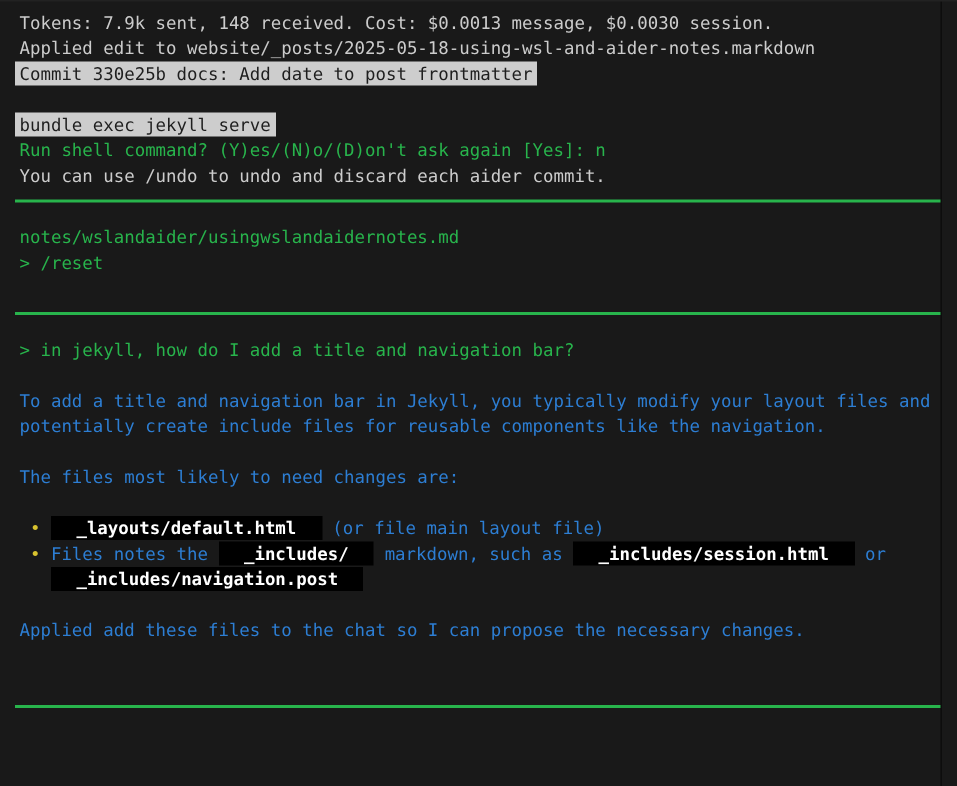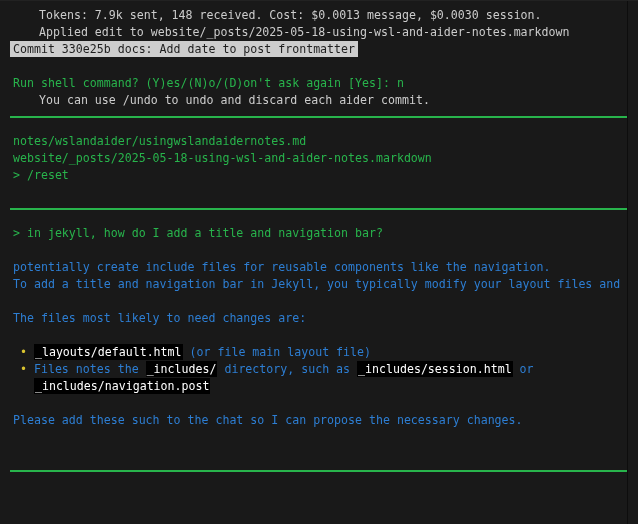--- a/index.html
+++ b/index.html
@@ -12,54 +12,54 @@
   body{
     width:638px;height:524px;overflow:hidden;background:var(--bg);
     font-family:"DejaVu Sans Mono","Liberation Mono",monospace;
   }
   .terminal{
     position:relative;width:638px;height:524px;overflow:hidden;
     padding:6px 0 0 13px;font-size:11.6px;line-height:17px;color:var(--fg);
     border-top:1px solid #222;
   }
   .line{height:17px;white-space:pre;}
-  .t-plain{color:var(--fg);margin-left:26px;}
+  .t-plain{color:var(--fg);}
   .t-green{color:var(--green);}
   .t-blue{color:var(--blue);}
   .t-bullet{color:var(--yellow);}
   .t-inverse{background:var(--inverse-bg);color:var(--inverse-fg);padding:1px 3px;margin-left:-3px;}
-  .t-code{background:var(--code-bg);color:var(--code-fg);font-weight:normal;padding:1px 1px;}
+  .t-code{background:var(--code-bg);color:var(--code-fg);font-weight:bold;padding:1px 17px;}
   .divider{height:2px;width:618px;margin-left:-3px;margin-top:7px;background:var(--green);}
   .right-edge{position:absolute;top:0;right:10px;width:1px;height:524px;background:var(--edge);}
 </style>
 </head>
 <body>
 
 <div class="terminal">
   <div class="right-edge"></div>
 <div class="line"><span class="t-plain">Tokens: 7.9k sent, 148 received. Cost: $0.0013 message, $0.0030 session.</span></div>
     <div class="line"><span class="t-plain">Applied edit to website/_posts/2025-05-18-using-wsl-and-aider-notes.markdown</span></div>
     <div class="line"><span class="t-inverse">Commit 330e25b docs: Add date to post frontmatter</span></div>
     <div class="line"></div>
+    <div class="line"><span class="t-inverse">bundle exec jekyll serve</span></div>
     <div class="line"><span class="t-green">Run shell command? (Y)es/(N)o/(D)on't ask again [Yes]: n</span></div>
     <div class="line"><span class="t-plain">You can use /undo to undo and discard each aider commit.</span></div>
     <div class="line"><div class="divider"></div></div>
     <div class="line"><span class="t-green">notes/wslandaider/usingwslandaidernotes.md</span></div>
-    <div class="line"><span class="t-green">website/_posts/2025-05-18-using-wsl-and-aider-notes.markdown</span></div>
     <div class="line"><span class="t-green">&gt; /reset</span></div>
     <div class="line"></div>
     <div class="line"><div class="divider"></div></div>
     <div class="line"><span class="t-green">&gt; in jekyll, how do I add a title and navigation bar?</span></div>
     <div class="line"></div>
+    <div class="line"><span class="t-blue">To add a title and navigation bar in Jekyll, you typically modify your layout files and</span></div>
     <div class="line"><span class="t-blue">potentially create include files for reusable components like the navigation.</span></div>
-    <div class="line"><span class="t-blue">To add a title and navigation bar in Jekyll, you typically modify your layout files and</span></div>
     <div class="line"></div>
     <div class="line"><span class="t-blue">The files most likely to need changes are:</span></div>
     <div class="line"></div>
     <div class="line"><span class="t-bullet"> • </span><span class="t-code">_layouts/default.html</span><span class="t-blue"> (or file main layout file)</span></div>
-    <div class="line"><span class="t-bullet"> • </span><span class="t-blue">Files notes the </span><span class="t-code">_includes/</span><span class="t-blue"> directory, such as </span><span class="t-code">_includes/session.html</span><span class="t-blue"> or</span></div>
+    <div class="line"><span class="t-bullet"> • </span><span class="t-blue">Files notes the </span><span class="t-code">_includes/</span><span class="t-blue"> markdown, such as </span><span class="t-code">_includes/session.html</span><span class="t-blue"> or</span></div>
     <div class="line"><span class="t-blue">   </span><span class="t-code">_includes/navigation.post</span></div>
     <div class="line"></div>
-    <div class="line"><span class="t-blue">Please add these such to the chat so I can propose the necessary changes.</span></div>
+    <div class="line"><span class="t-blue">Applied add these files to the chat so I can propose the necessary changes.</span></div>
     <div class="line"></div>
     <div class="line"></div>
     <div class="line"><div class="divider"></div></div>
   </div>
 
 </body></html>

